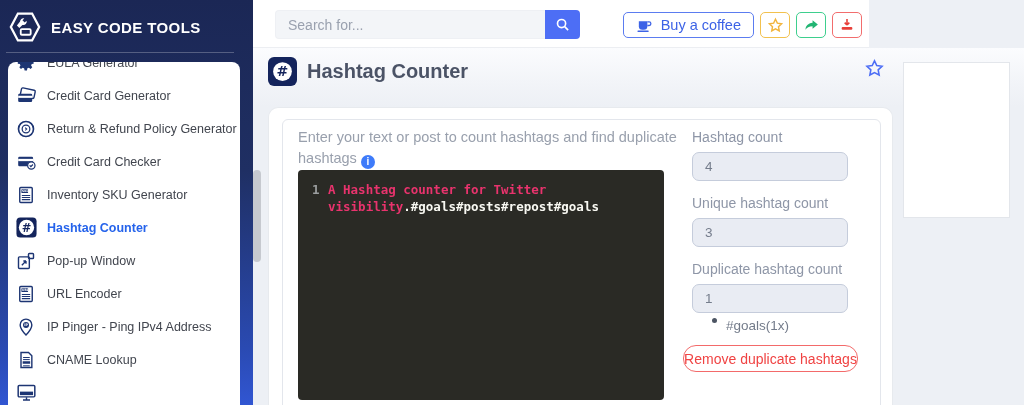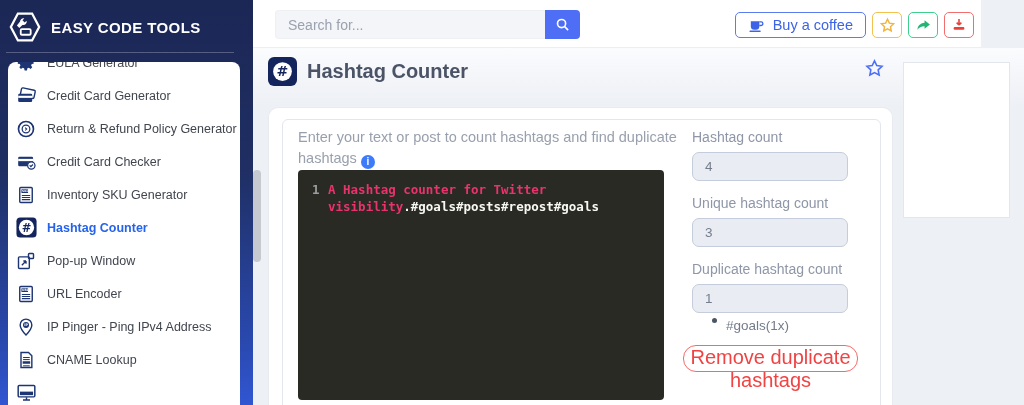--- a/index.html
+++ b/index.html
@@ -20,21 +20,21 @@
   .nav-item { height:33px; display:flex; align-items:center; gap:9px; padding:0 4px 0 6px;
     cursor:pointer; white-space:nowrap; }
   .nav-item .nicon { width:24px; height:24px; flex:0 0 auto; display:flex;
     align-items:center; justify-content:center; color:#1d3573; }
   .nav-item .nlabel { font-size:12.5px; color:#41454e; }
   .nav-item.active .nlabel { color:#2563eb; font-weight:bold; }
   #sidebar-scroll-thumb { left:253px; top:170px; width:8px; height:92px;
     background:#c6c9cf; border-radius:4px; }
 
   
-  #topbar { left:253px; top:0; width:728px; height:48px; background:#fff;
+  #topbar { left:253px; top:0; width:616px; height:48px; background:#fff;
     border-bottom:1px solid #eceef2; }
   #search-group { left:22px; top:10px; display:flex; }
   #search-input { width:270px; height:29px; background:#f3f5f8; border:1px solid #eef0f4;
     border-right:none; border-radius:4px 0 0 4px; padding:0 12px; font-size:14px; color:#55606e;
     font-family:"Liberation Sans",sans-serif; outline:none; }
   #search-input::placeholder { color:#9aa1af; }
   #search-btn { width:35px; height:29px; background:#4d6ef5; border:none; border-radius:0 4px 4px 0;
     display:flex; align-items:center; justify-content:center; cursor:pointer; }
   #topbar-actions { right:7px; top:12px; display:flex; gap:6px; align-items:center; }
   #buy-coffee-btn { height:26px; display:flex; align-items:center; gap:8px; padding:8px 12px;
@@ -80,21 +80,21 @@
 
   
   .res-label { left:409px; font-size:14px; color:#8e96a7; }
   .res-input { left:409px; width:156px; height:29px; background:#e9ecf3;
     border:1px solid #c5ccdb; border-radius:7px; font-size:13.5px; color:#757d8c;
     display:flex; align-items:center; padding-left:12px; }
   #dup-bullet-row { left:429px; top:198px; display:flex; align-items:flex-start; gap:9px; }
   #dup-bullet-dot { width:5px; height:5px; border-radius:50%; background:#4c5563; }
   #dup-bullet-text { font-size:13.5px; color:#737b8a; }
   #remove-dup-btn { left:400px; top:225px; width:175px; height:27px; background:#fff;
-    border:1px solid #f36a6a; border-radius:13px; color:#f04343; font-size:20px;
+    border:1px solid #f36a6a; border-radius:13px; color:#f04343; font-size:14px;
     cursor:pointer; font-family:"Liberation Sans",sans-serif; }
 </style>
 </head>
 <body>
 
 <div id="sidebar" class="abs">
   <div id="logo-row" class="abs">
     <svg width="34" height="34" viewBox="0 0 24 24">
       <path d="M7 2.5h10l5 9.5-5 9.5H7L2 12z" fill="none" stroke="#fff" stroke-width="1.6"></path>
       <path d="M8.5 8.2a2.3 2.3 0 0 1 3-2.2l-1.3 1.3 1.6 1.6 1.3-1.3a2.3 2.3 0 0 1-2.9 2.9L8 12.7 6.3 11z" fill="#fff"></path>

